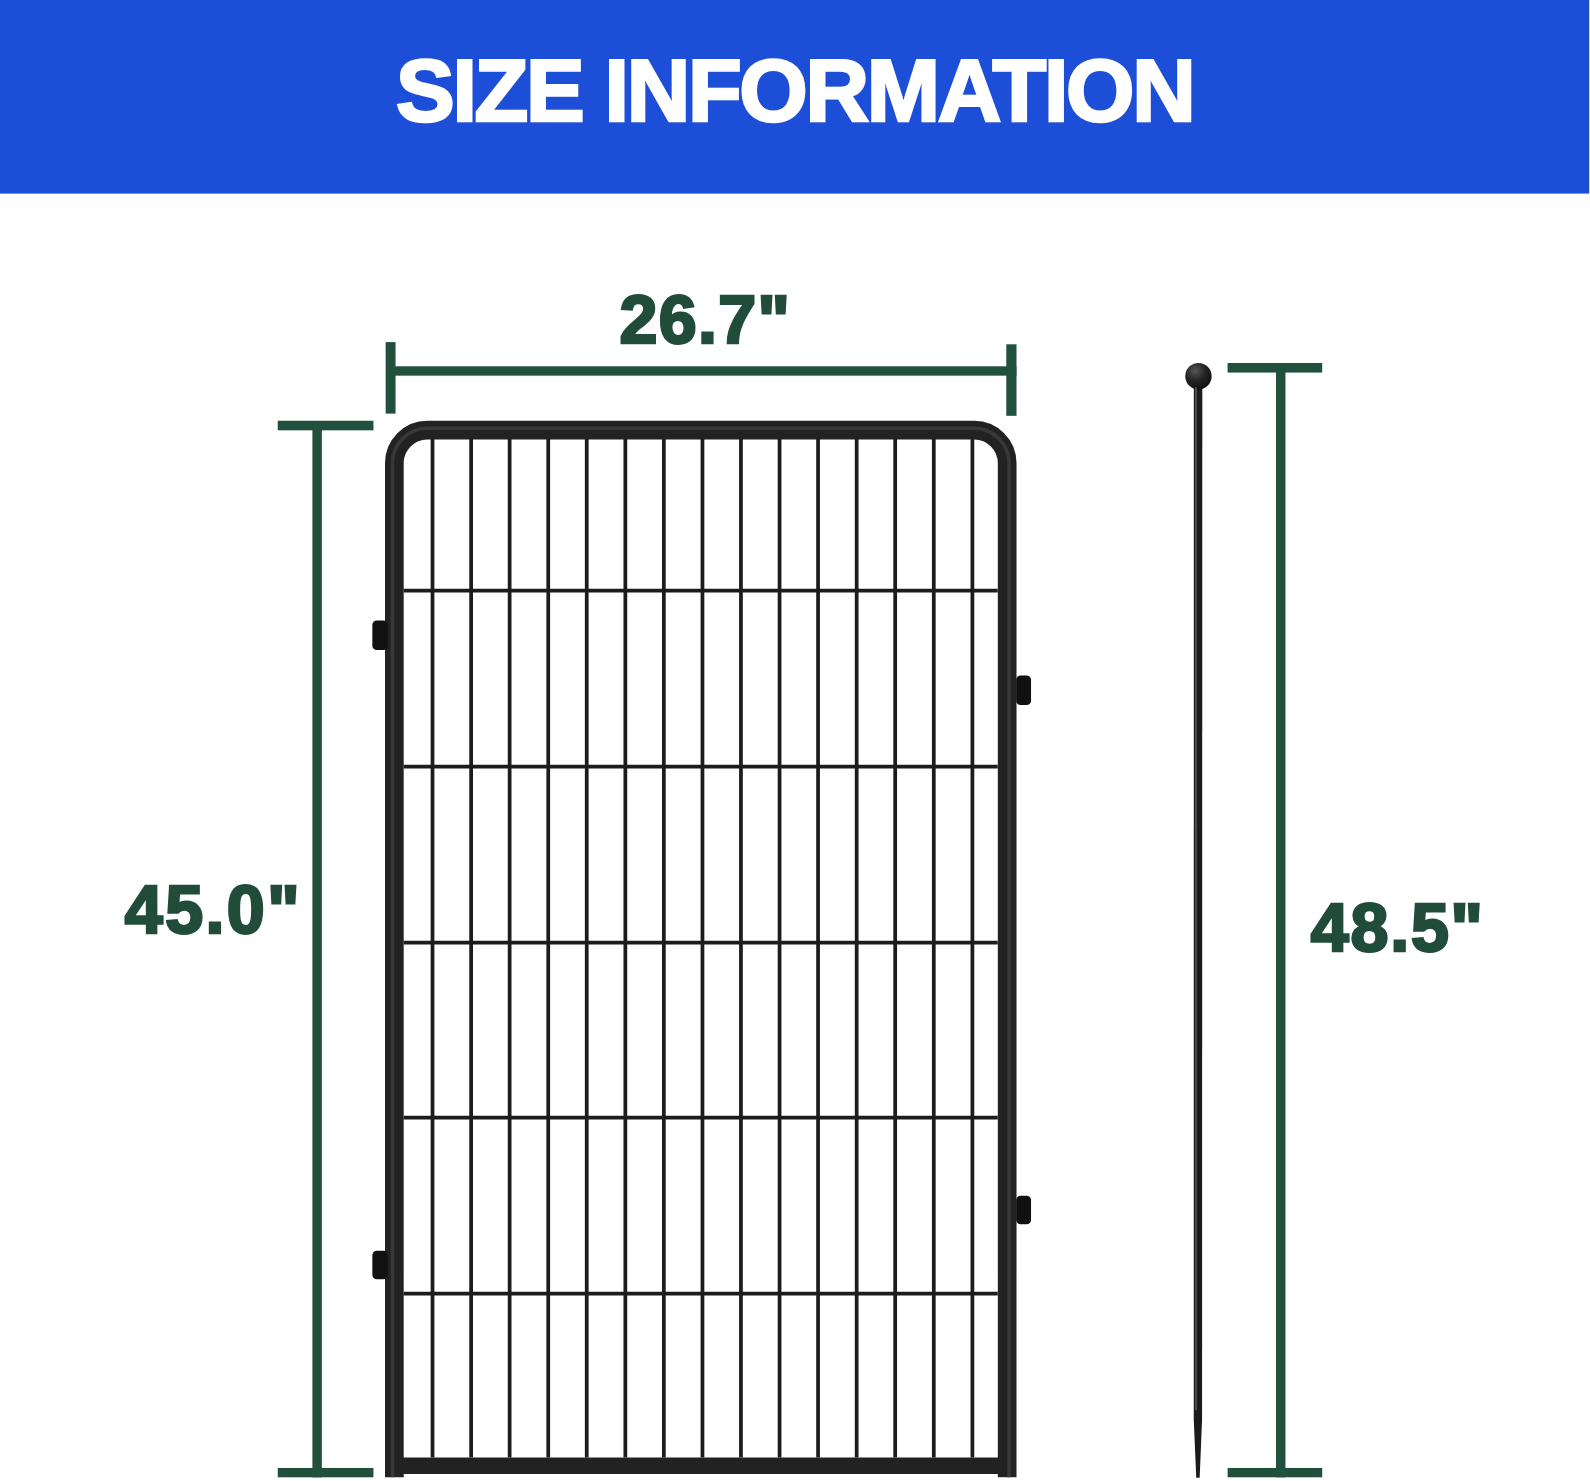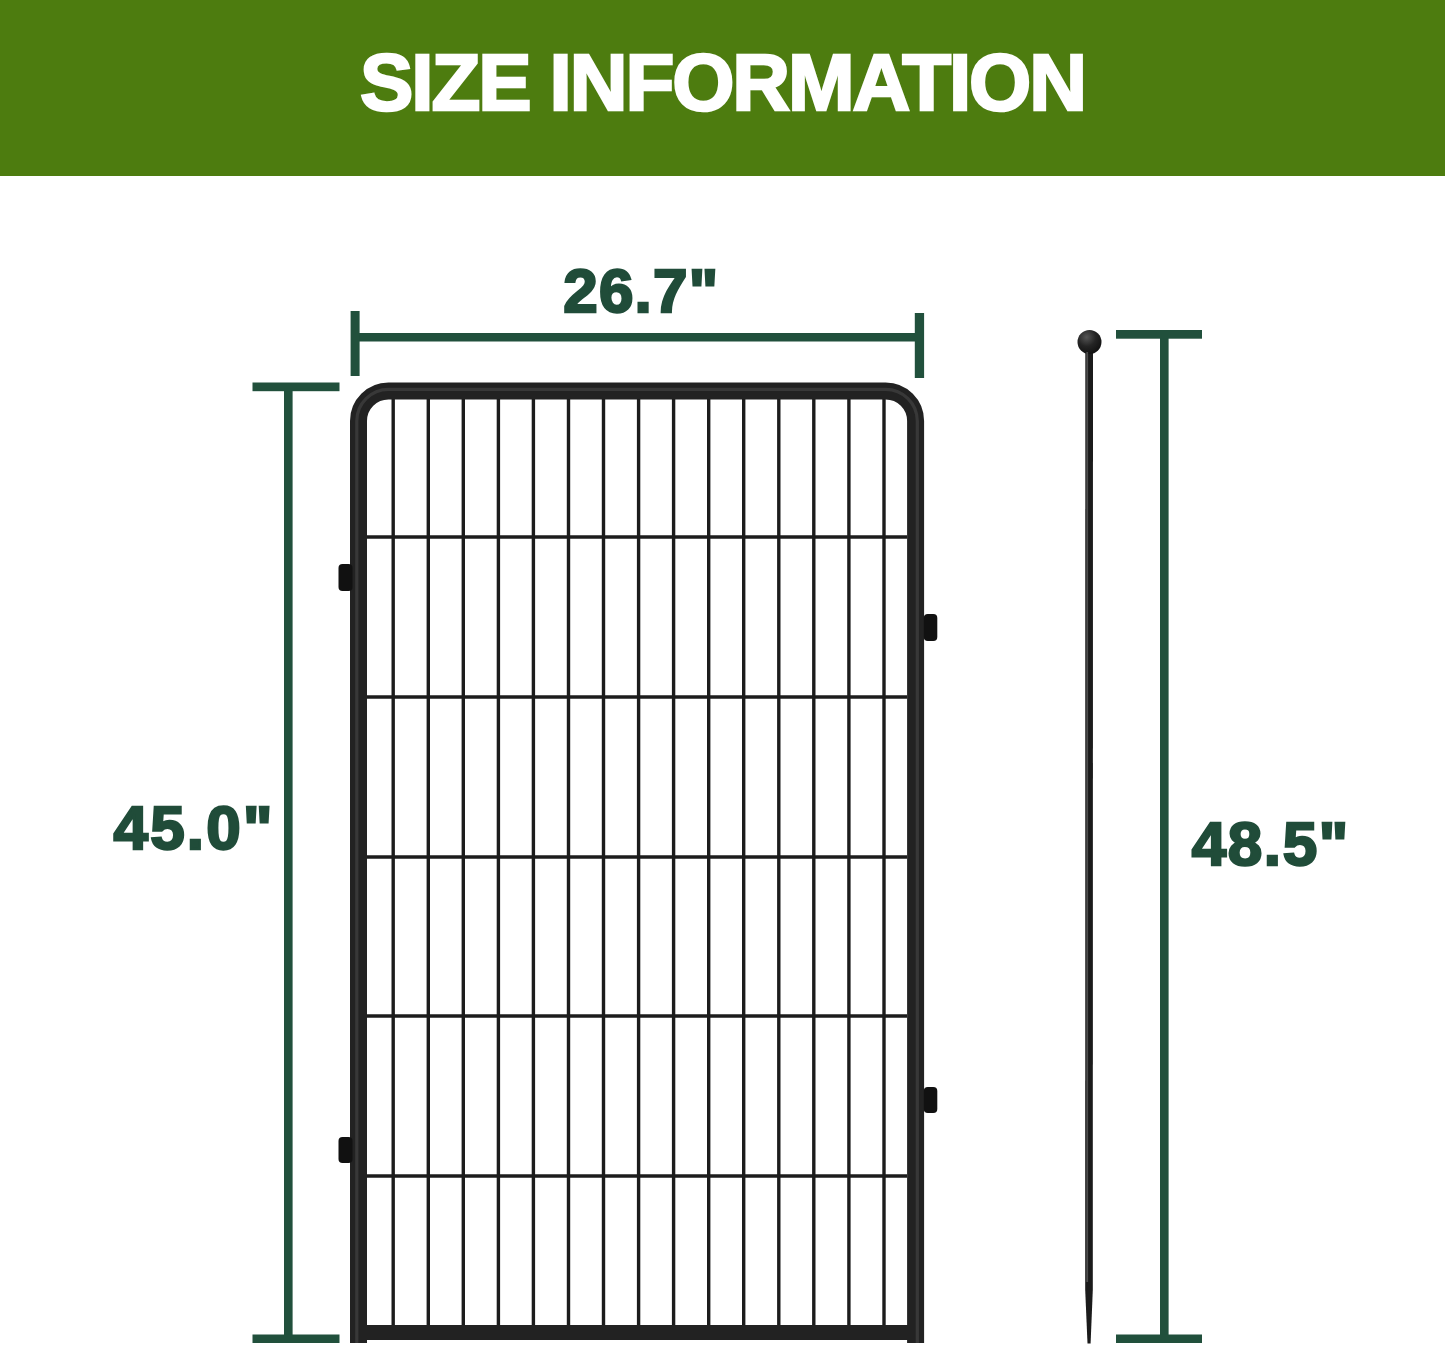--- a/index.html
+++ b/index.html
@@ -1,17 +1,17 @@
 <!DOCTYPE html>
 <html><head>
 <meta charset="utf-8">
 <style>
   html,body{margin:0;padding:0;}
   body{width:1445px;height:1346px;background:#ffffff;font-family:"Liberation Sans",sans-serif;overflow:hidden;position:relative;}
-  .banner{position:absolute;left:0;top:0;width:1445px;height:176px;background:#4d7c0f;}
+  .banner{position:absolute;left:0;top:0;width:1445px;height:176px;background:#1d4ed8;}
   .banner h1{margin:0;position:absolute;left:0;top:43px;width:1445px;text-align:center;font-size:80px;line-height:80px;font-weight:bold;color:#ffffff;letter-spacing:-2.1px;-webkit-text-stroke:2.5px #ffffff;}
   svg{position:absolute;left:0;top:0;}
 </style>
 </head>
 <body>
 
 <div class="banner">
 
 <h1>SIZE INFORMATION</h1>
 </div>

